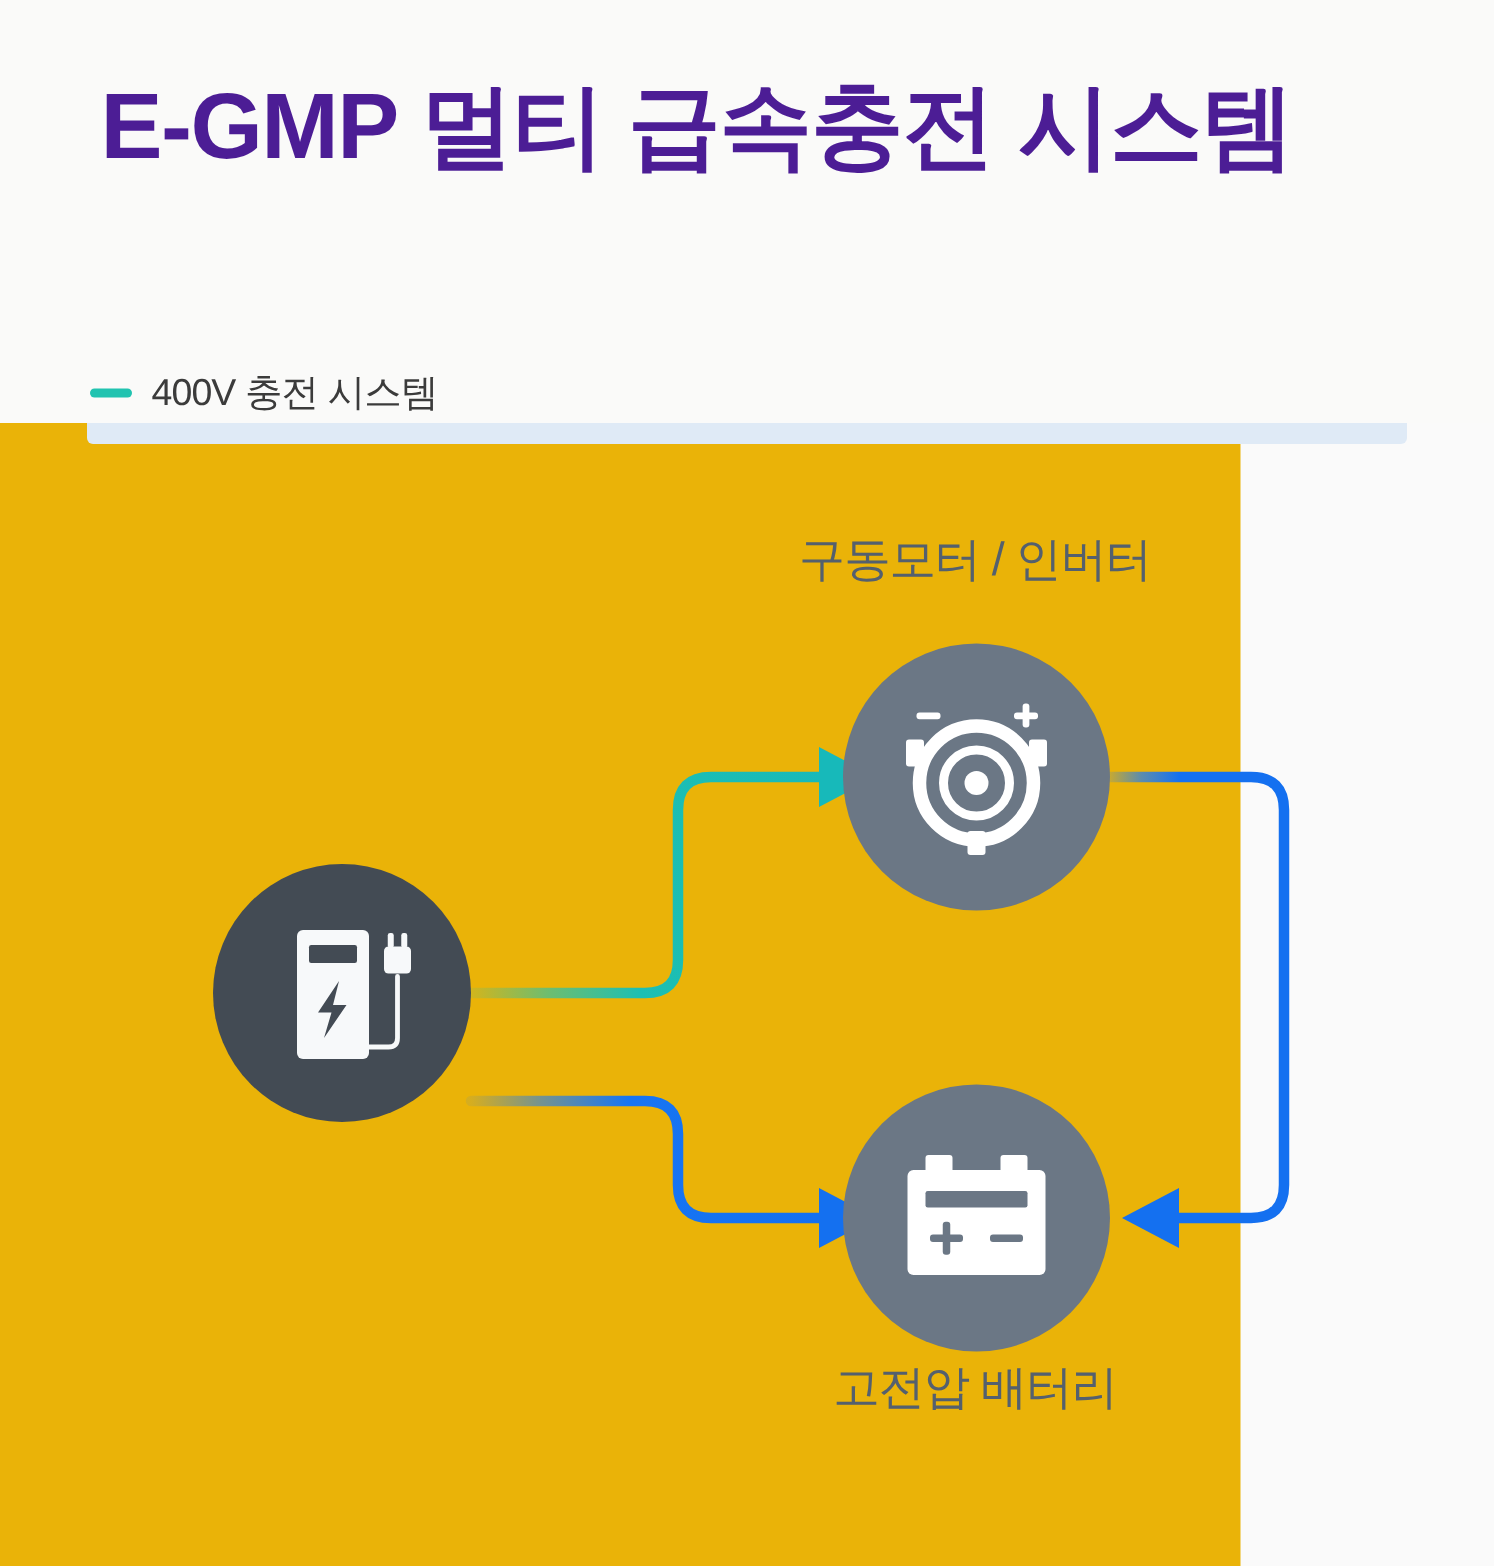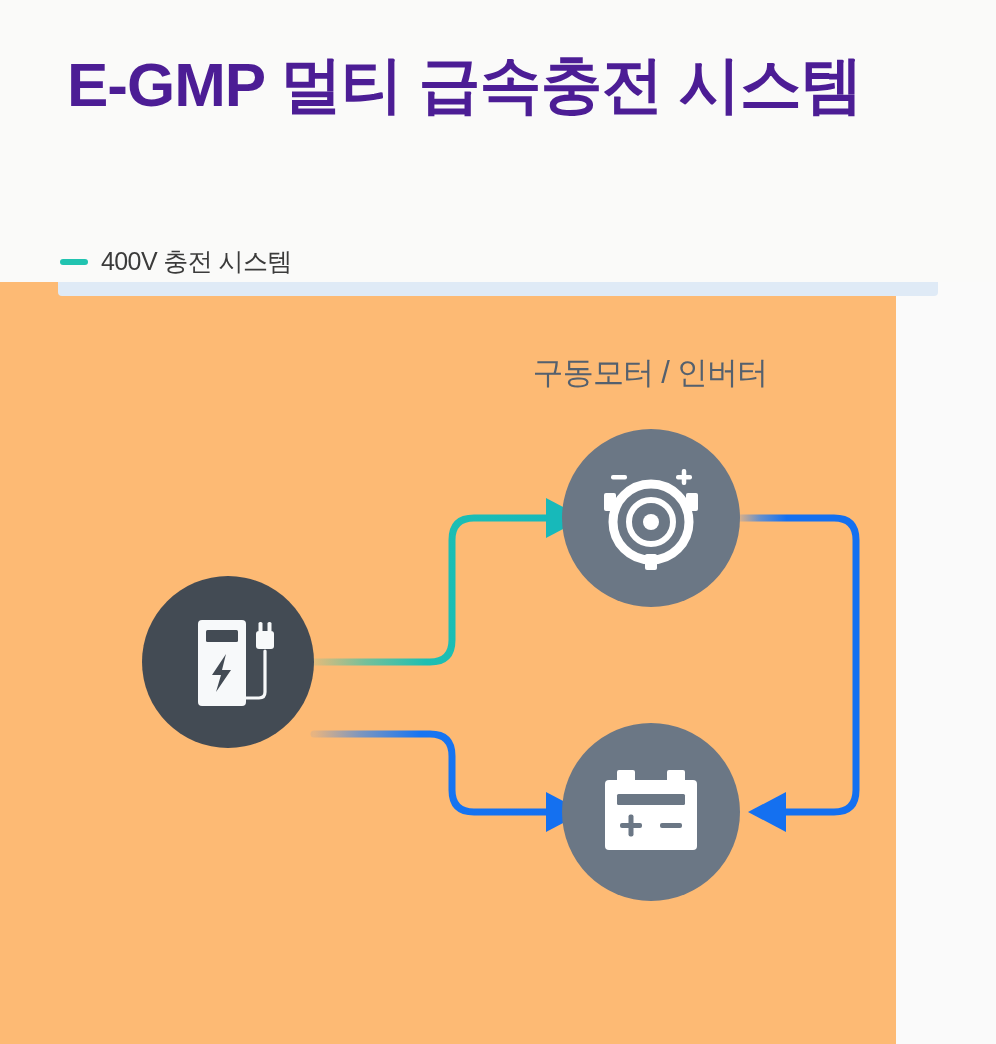--- a/index.html
+++ b/index.html
@@ -79,23 +79,23 @@
     color: #3b3b3b;
     font-weight: 400;
     letter-spacing: -0.6px;
   }
 
   
   .panel {
     position: absolute;
     left: 0;
     top: 282px;
-    width: 896px;
+    width: 827px;
     height: 762px;
-    background: #fdba74;
+    background: #eab308;
   }
   .panel-inner-band {
     position: absolute;
     left: 58px;
     top: 0px;
     width: 880px;
     height: 14px;
     background: #dfeaf6;
     border-radius: 0 0 4px 4px;
   }
@@ -247,17 +247,18 @@
             <rect x="628.5" y="532.5" width="5" height="22" rx="2" fill="#6b7785"></rect>
 
             <rect x="660" y="541" width="22" height="5" rx="2" fill="#6b7785"></rect>
           </g>
         </g>
 
       </svg>
 
       <div class="node-label" id="label-motor">구동모터 / 인버터</div>
 
+      <div class="node-label" id="label-battery">고전압 배터리</div>
 
     </div>
   </div>
 
 </div>
 
 </body></html>

